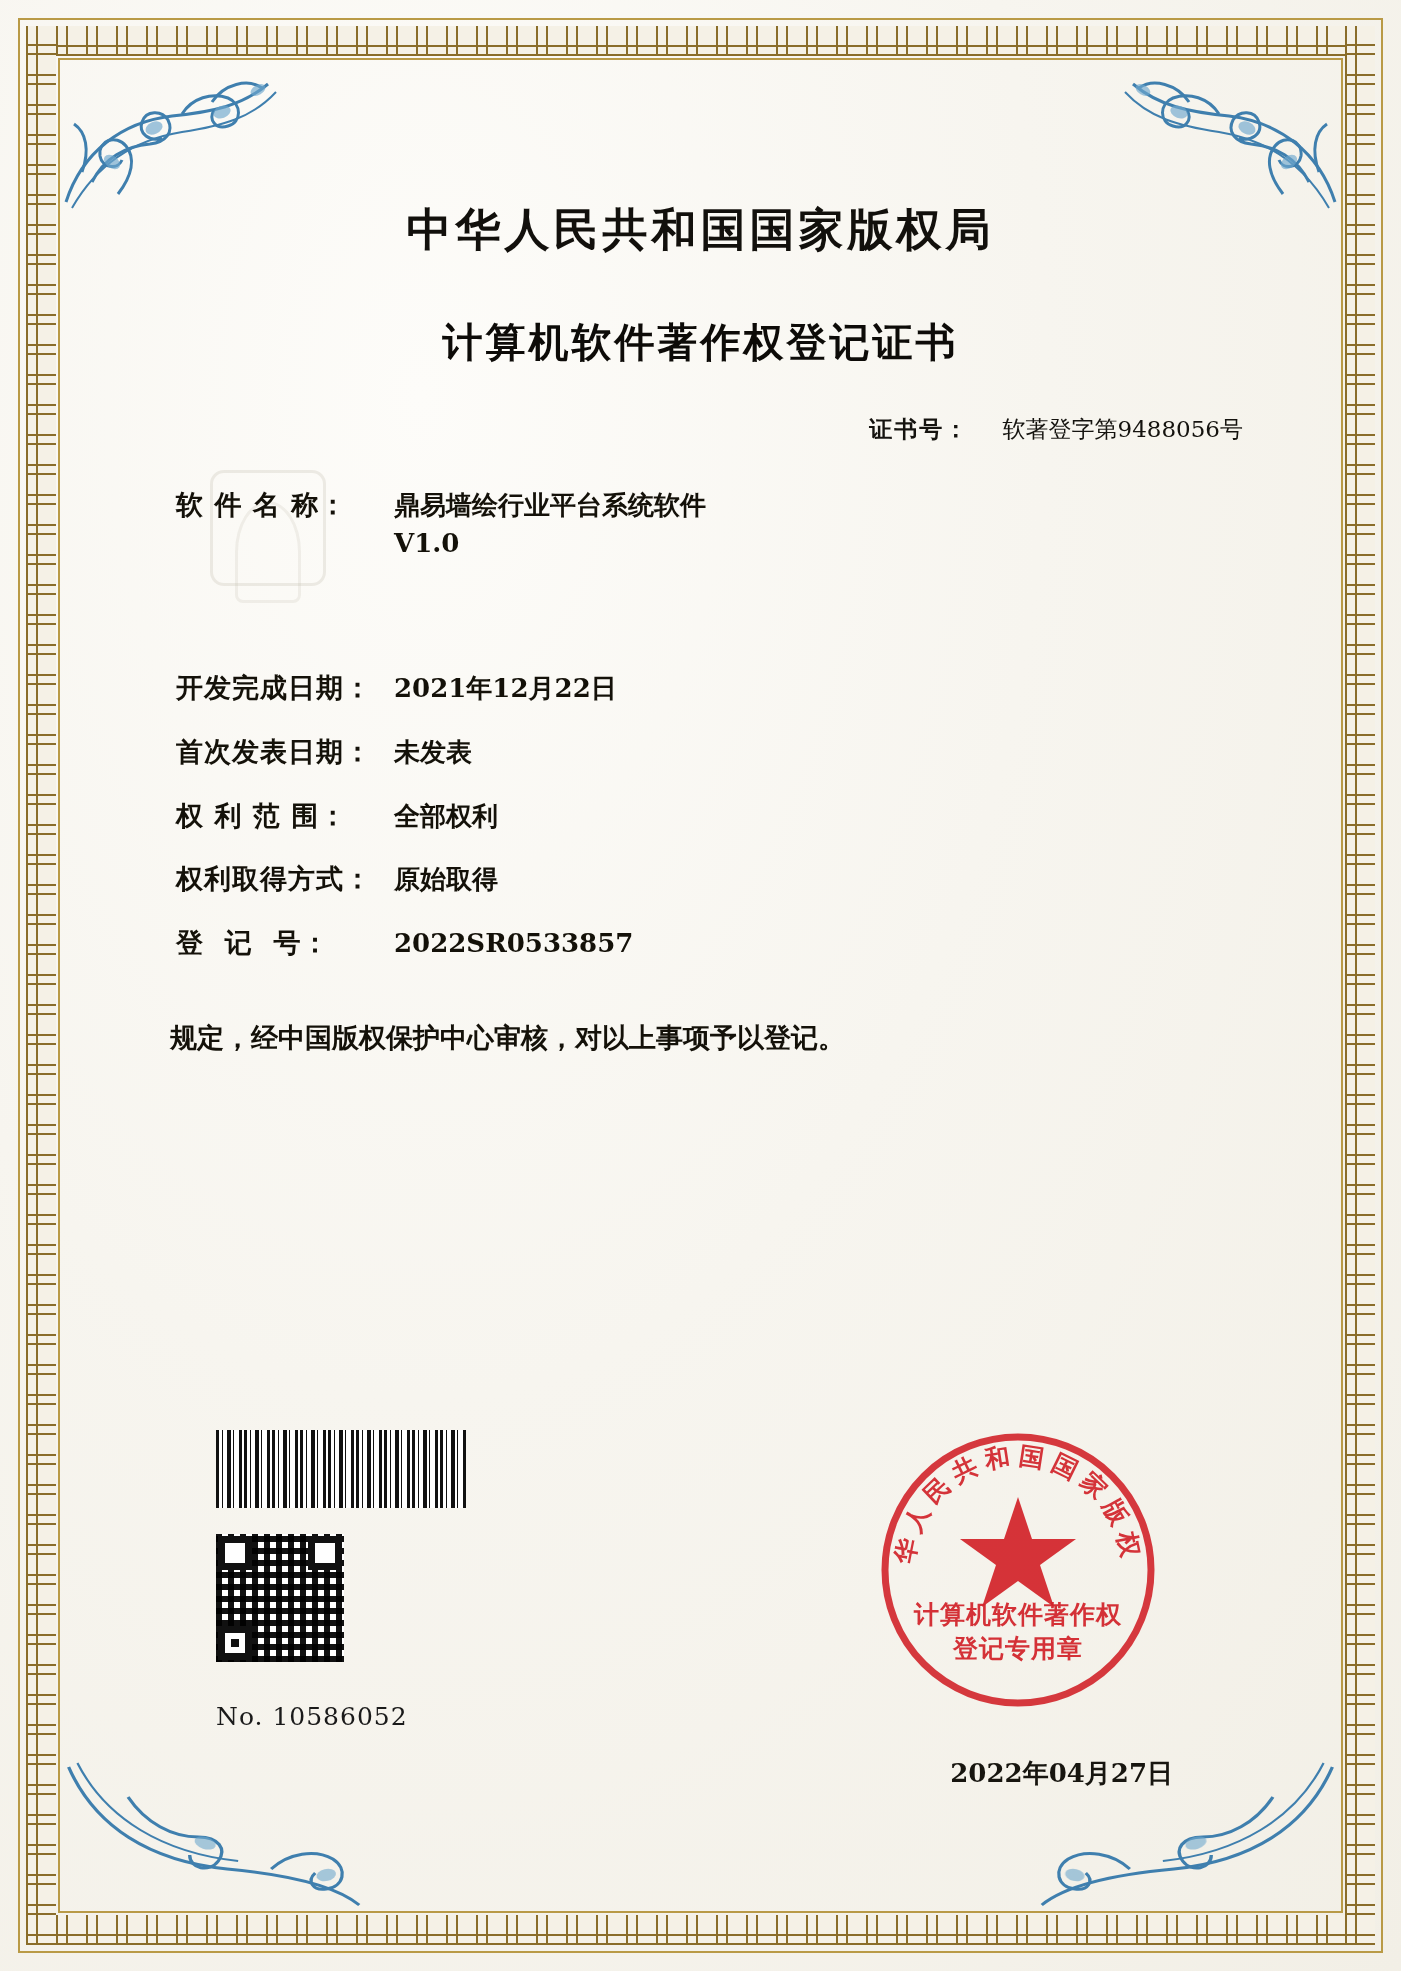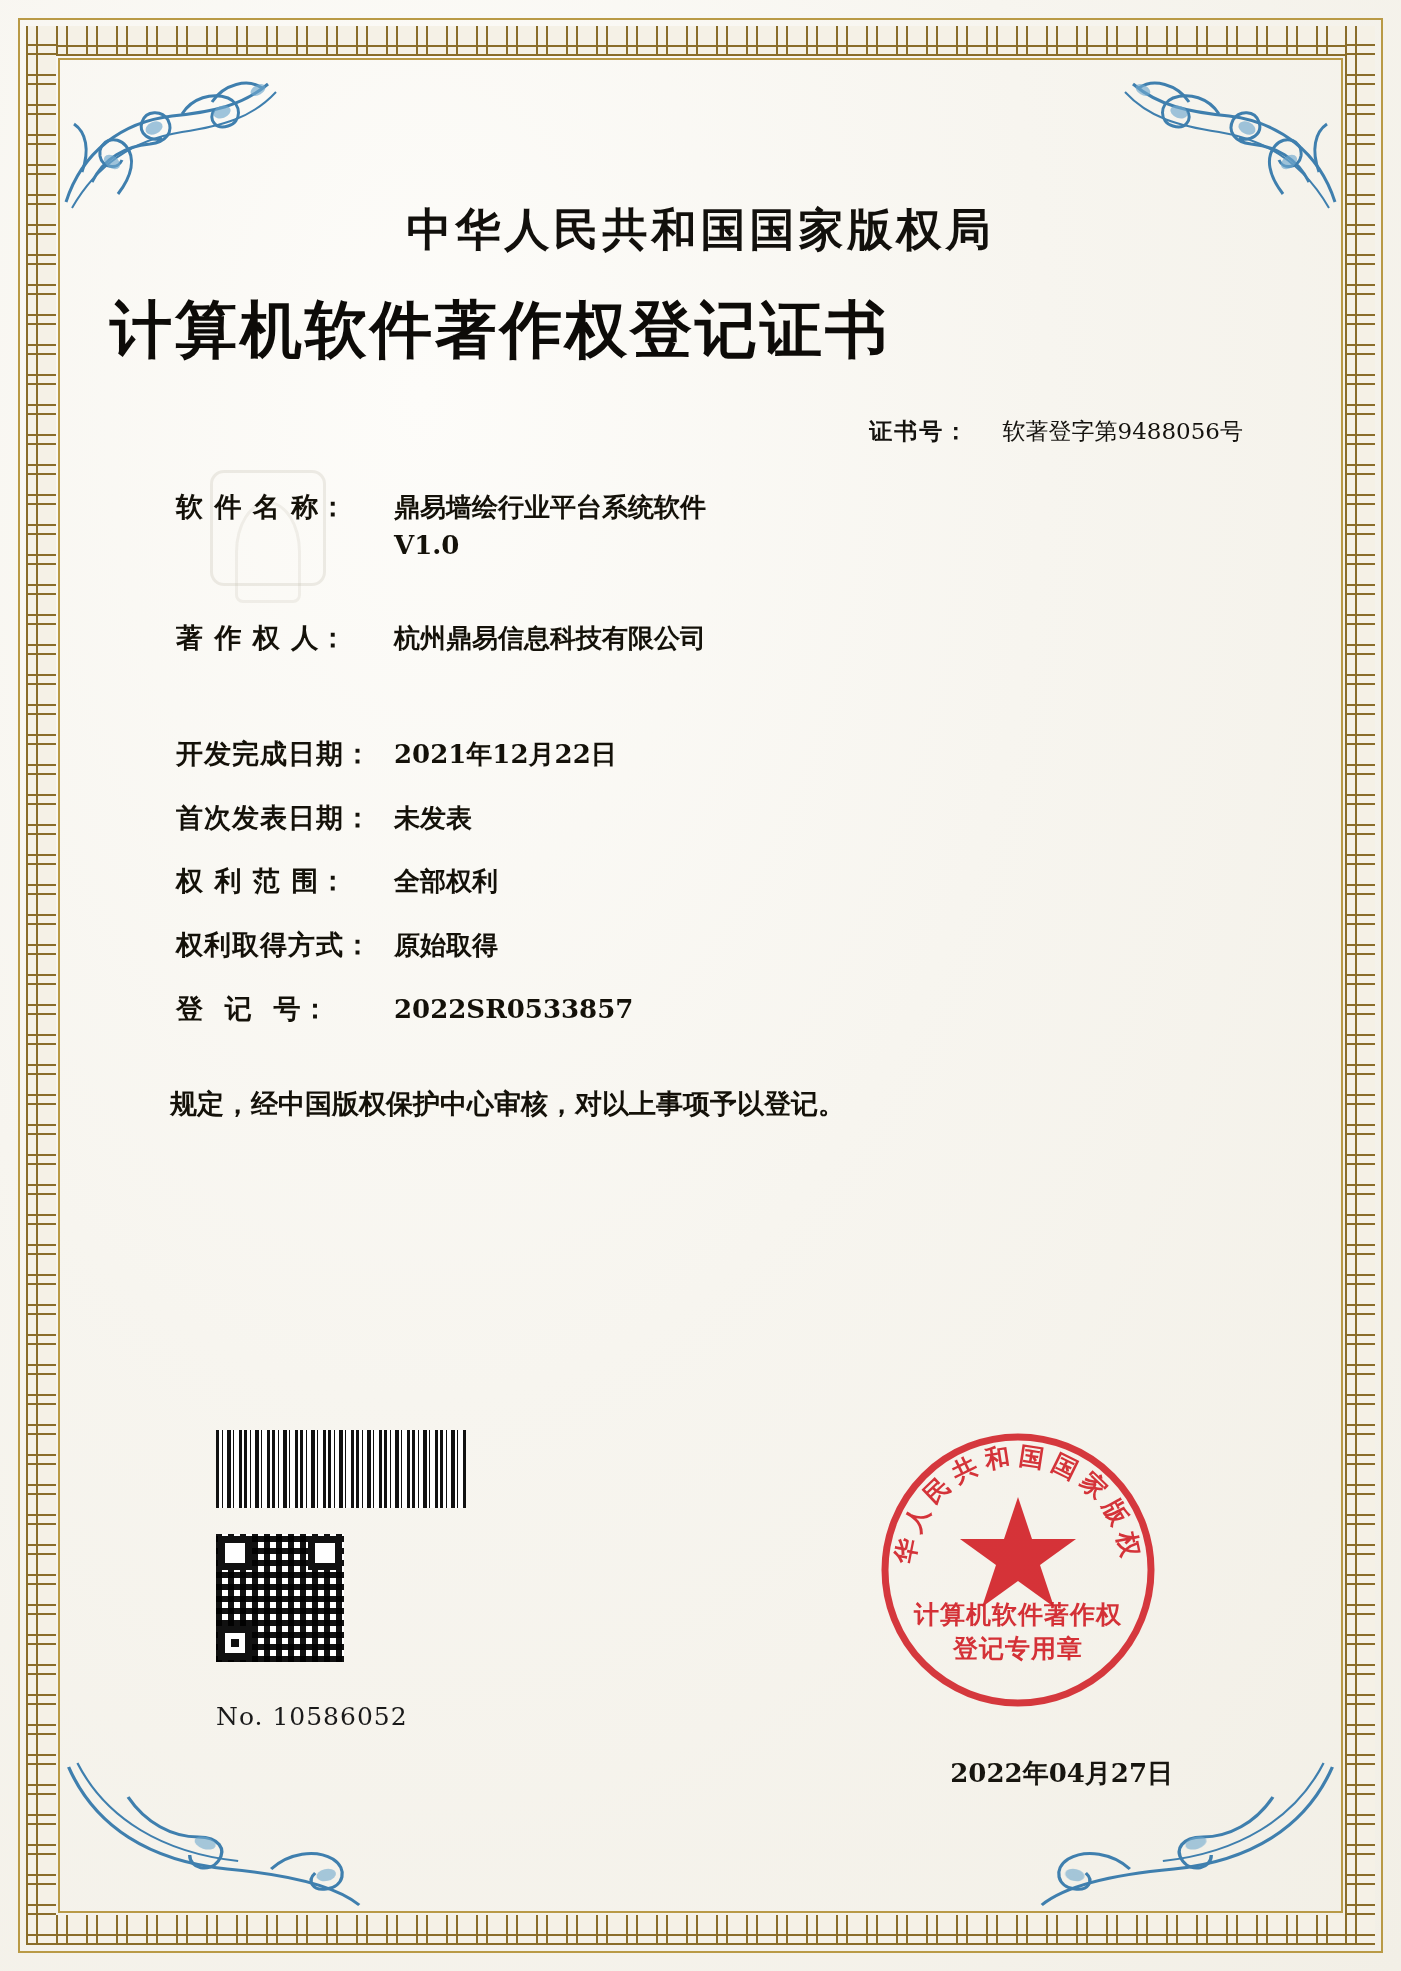--- a/index.html
+++ b/index.html
@@ -87,25 +87,26 @@
 
   .org-title {
     text-align: center;
     font-size: 45px;
     letter-spacing: 4px;
     font-weight: 700;
     color: #12100c;
     font-family: "DejaVu Serif", "Liberation Serif", serif;
   }
   .doc-title {
-    font-size: 62px;
+    text-align: center;
+    font-size: 40px;
     letter-spacing: 3px;
     font-weight: 700;
     color: #0d0b08;
-    margin-top: 28px;
+    margin-top: 55px;
     font-family: "DejaVu Serif", "Liberation Serif", serif;
   }
 
   .cert-no-row {
     margin-top: 44px;
     text-align: right;
     font-size: 23px;
     color: #15130f;
     padding-right: 48px;
     font-family: "DejaVu Serif", "Liberation Serif", serif;
@@ -340,24 +341,20 @@
     <div class="fields">
 
       <div class="field-row">
         <div class="field-label">软 件 名 称：</div>
         <div class="field-value">鼎易墙绘行业平台系统软件
 V1.0</div>
       </div>
 
       <div class="gap-md"></div>
 
-      <div class="field-row">
-        <div class="field-label">著 作 权 人：</div>
-        <div class="field-value">杭州鼎易信息科技有限公司</div>
-      </div>
 
       <div class="gap-lg"></div>
 
       <div class="field-row">
         <div class="field-label">开发完成日期：</div>
         <div class="field-value">2021年12月22日</div>
       </div>
 
       <div class="field-row">
         <div class="field-label">首次发表日期：</div>

